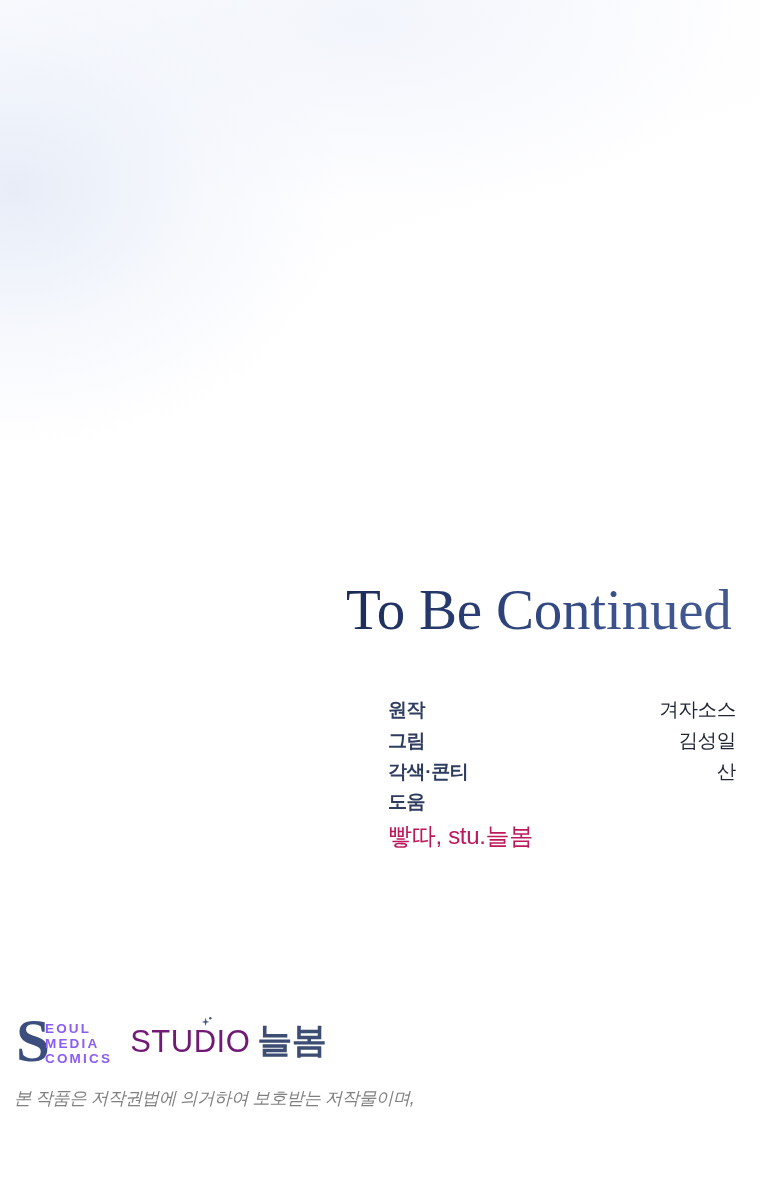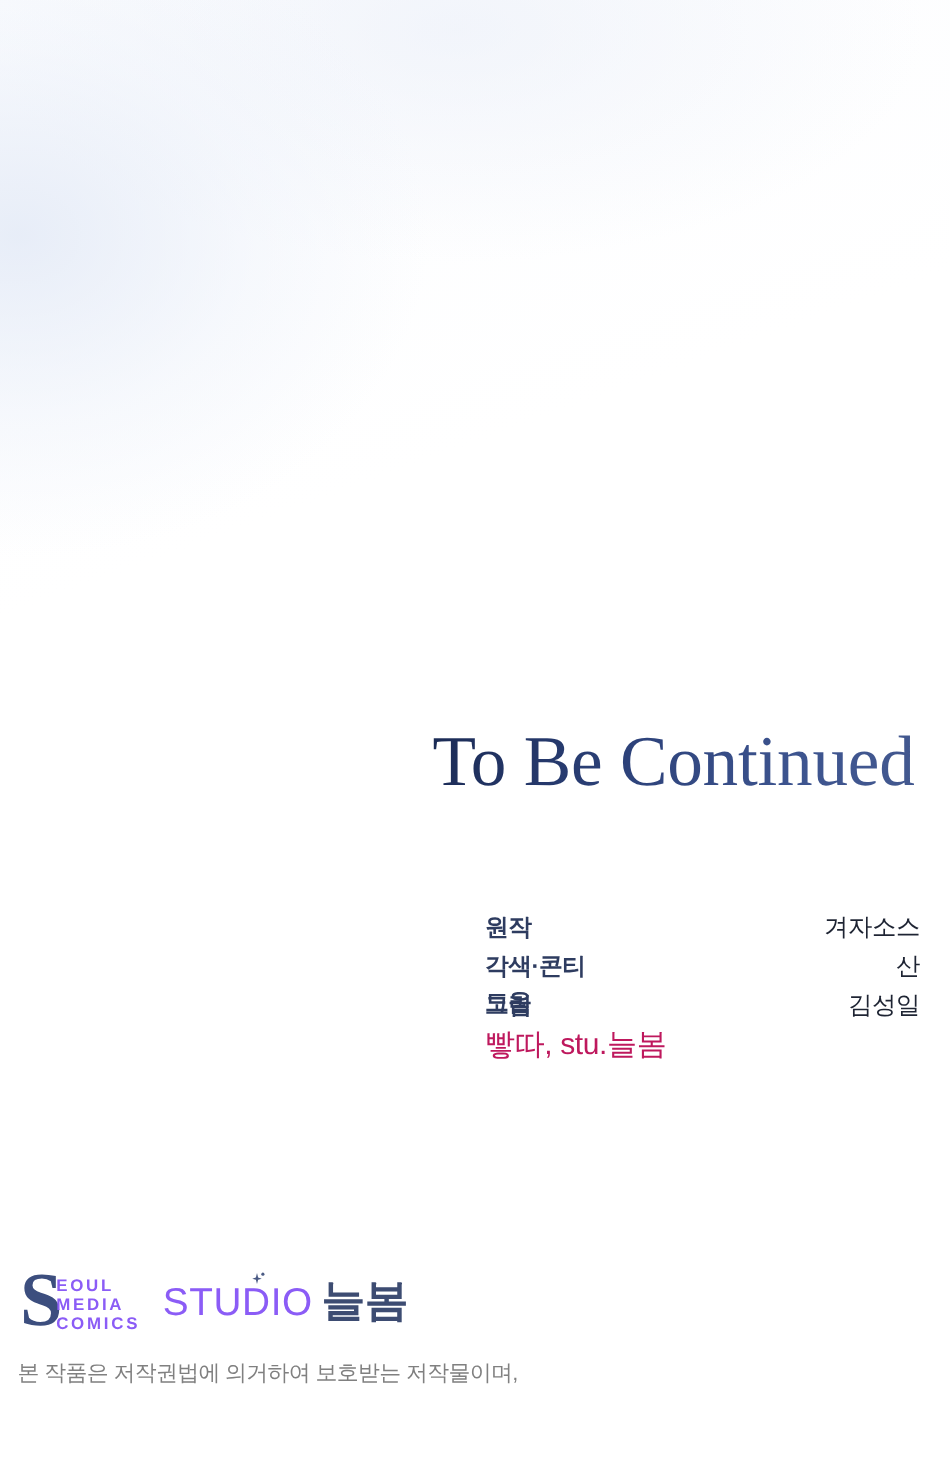--- a/index.html
+++ b/index.html
@@ -80,21 +80,20 @@
     white-space: nowrap;
   }
 
   .credit-value {
     font-size: 19.5px;
     font-weight: 400;
     color: #1e2433;
     letter-spacing: -0.3px;
     text-align: center;
     white-space: nowrap;
-    margin-top: 32px;
   }
 
   .credit-extra {
     text-align: left;
     font-size: 24px;
     font-weight: 400;
     color: #be185d;
     letter-spacing: -0.3px;
     height: 31px;
     line-height: 31px;
@@ -148,21 +147,21 @@
   #studio-block {
     position: relative;
     display: flex;
     align-items: baseline;
     margin-left: 18px;
   }
 
   #studio-word {
     font-size: 31px;
     font-weight: 400;
-    color: #8b5cf6;
+    color: #701a75;
     letter-spacing: 0.5px;
     line-height: 40px;
     white-space: nowrap;
   }
 
   #studio-sparkle {
     position: absolute;
     left: 68px;
     top: -4px;
     width: 16px;
@@ -179,20 +178,21 @@
     margin-left: 7px;
     white-space: nowrap;
   }
 
   
   #copyright {
     position: absolute;
     left: 14px;
     top: 1086px;
     width: 520px;
+    font-style: italic;
   }
 
   .copyright-line {
     font-size: 17.5px;
     font-weight: 400;
     color: #808080;
     letter-spacing: -0.5px;
     line-height: 24px;
     white-space: nowrap;
   }
@@ -207,27 +207,27 @@
   <div id="tbc">To Be Continued</div>
 
   <div id="credits">
 
     <div class="credit-row">
       <span class="credit-label">원작</span>
       <span class="credit-value">겨자소스</span>
     </div>
 
     <div class="credit-row">
+      <span class="credit-label">그림</span>
+      <span class="credit-value">김성일</span>
+    </div>
+
+    <div class="credit-row">
       <span class="credit-label">각색·콘티</span>
       <span class="credit-value">산</span>
-    </div>
-
-    <div class="credit-row">
-      <span class="credit-label">그림</span>
-      <span class="credit-value">김성일</span>
     </div>
 
     <div class="credit-row">
       <span class="credit-label">도움</span>
     </div>
 
     <div class="credit-extra">빻따,  stu.늘봄</div>
 
   </div>
 

